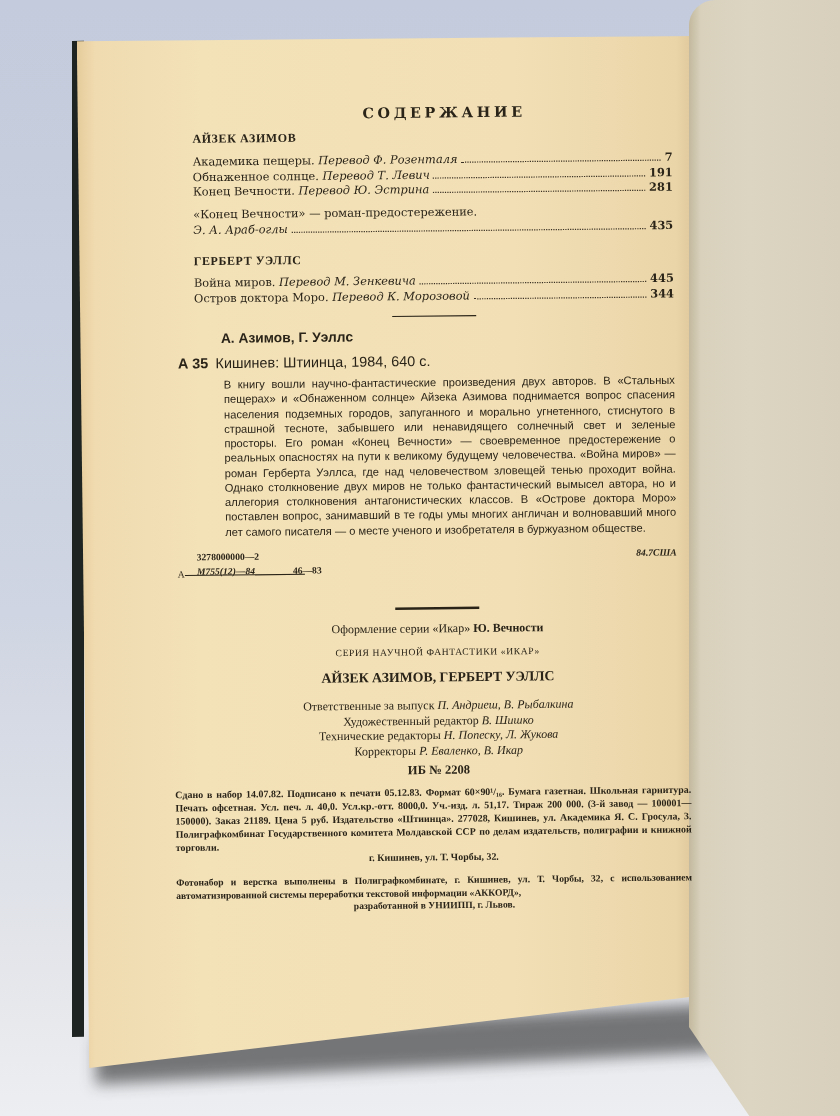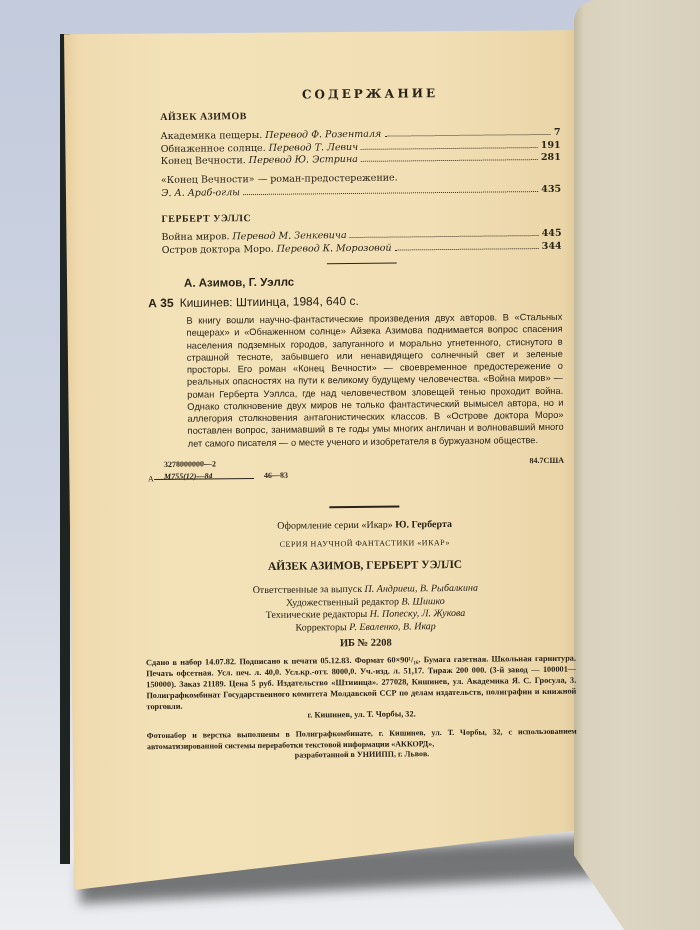--- a/index.html
+++ b/index.html
@@ -73,23 +73,23 @@
       font-family: "Liberation Sans", sans-serif; font-size: 9.3px; line-height: 1.32;
       margin-left: 24px; text-align: justify;
     }
     .bib-codes {
       position: relative; height: 40px; margin-top: 10px;
       font-family: "Liberation Serif", serif; font-size: 8px; font-weight: bold;
     }
     .bib-codes .a { position: absolute; left: -16px; top: 14px; font-weight: normal; }
     .bib-codes .top { position: absolute; left: 0; top: 0; }
     .bib-codes .line { position: absolute; left: -10px; top: 19px; width: 100px; height: 1px; background: #2a2418; }
-    .bib-codes .mid { position: absolute; left: 100px; top: 12px; }
+    .bib-codes .mid { position: absolute; left: 80px; top: 12px; }
     .bib-codes .bot { position: absolute; left: 0; top: 12px; font-style: italic; }
-    .bib-codes .udk { position: absolute; right: 0; top: 0; }
+    .bib-codes .udk { position: absolute; right: 0; top: 0; font-style: italic; }
     .center { text-align: center; }
     .design {
       font-family: "Liberation Serif", serif; font-size: 10px; margin-top: 2px;
     }
     .design b { font-weight: bold; }
     .series {
       font-family: "Liberation Serif", serif; font-size: 8px; letter-spacing: 0.5px; margin-top: 8px;
     }
     .authors-big {
       font-family: "Liberation Serif", serif; font-weight: bold; font-size: 11.5px; margin-top: 8px;
@@ -178,21 +178,21 @@
       <span class="mid">46—83</span>
       <span class="bot">М755(12)—84</span>
       <span class="udk">84.7США</span>
     </div>
   </div>
 
   <div class="rule"></div>
 
   <div>
     <div class="design center">
-      <span>Оформление серии «Икар»</span> <b>Ю. Герберта</b>
+      <span>Оформление серии «Икар»</span> <b>Ю. Вечности</b>
     </div>
     <div class="series center">СЕРИЯ НАУЧНОЙ ФАНТАСТИКИ «ИКАР»</div>
     <div class="authors-big center">АЙЗЕК АЗИМОВ, ГЕРБЕРТ УЭЛЛС</div>
     <div class="credits center">
       <div><span>Ответственные за выпуск</span> <i>П. Андриеш, В. Рыбалкина</i></div>
       <div><span>Художественный редактор</span> <i>В. Шишко</i></div>
       <div><span>Технические редакторы</span> <i>Н. Попеску, Л. Жукова</i></div>
       <div><span>Корректоры</span> <i>Р. Еваленко, В. Икар</i></div>
     </div>
     <div class="ib center">ИБ № 2208</div>

